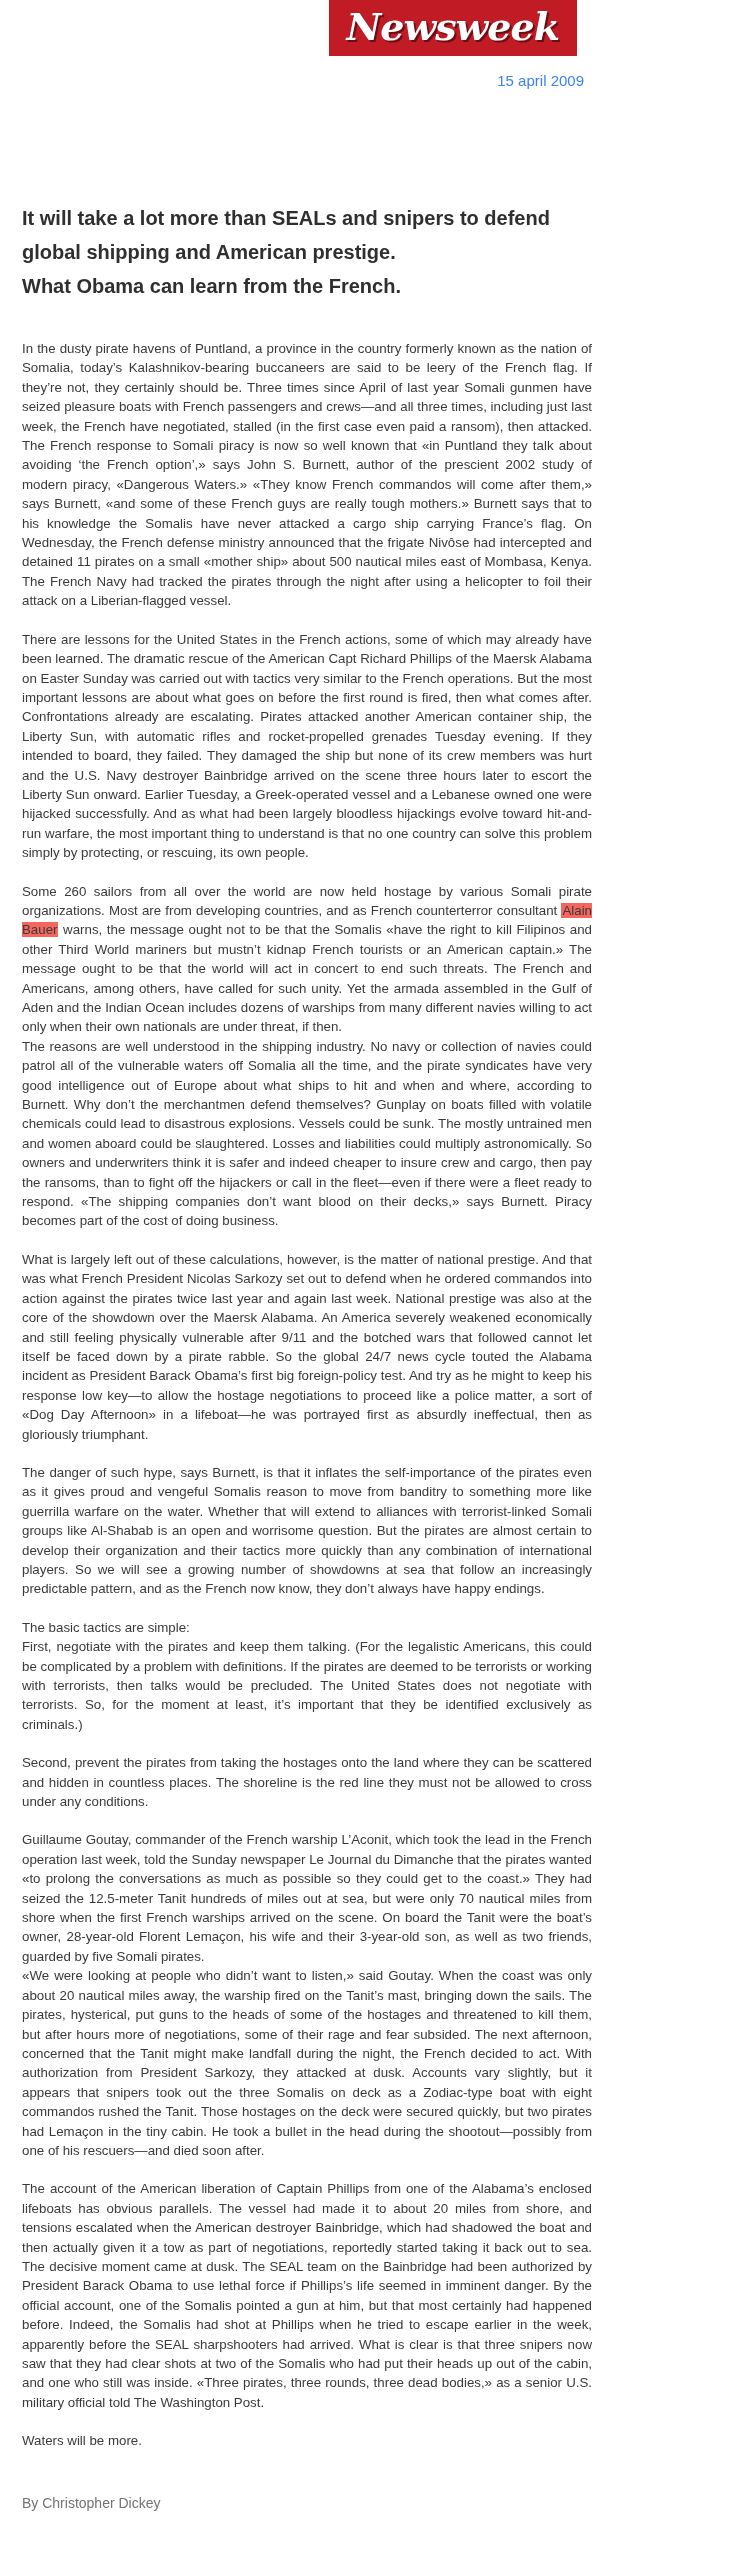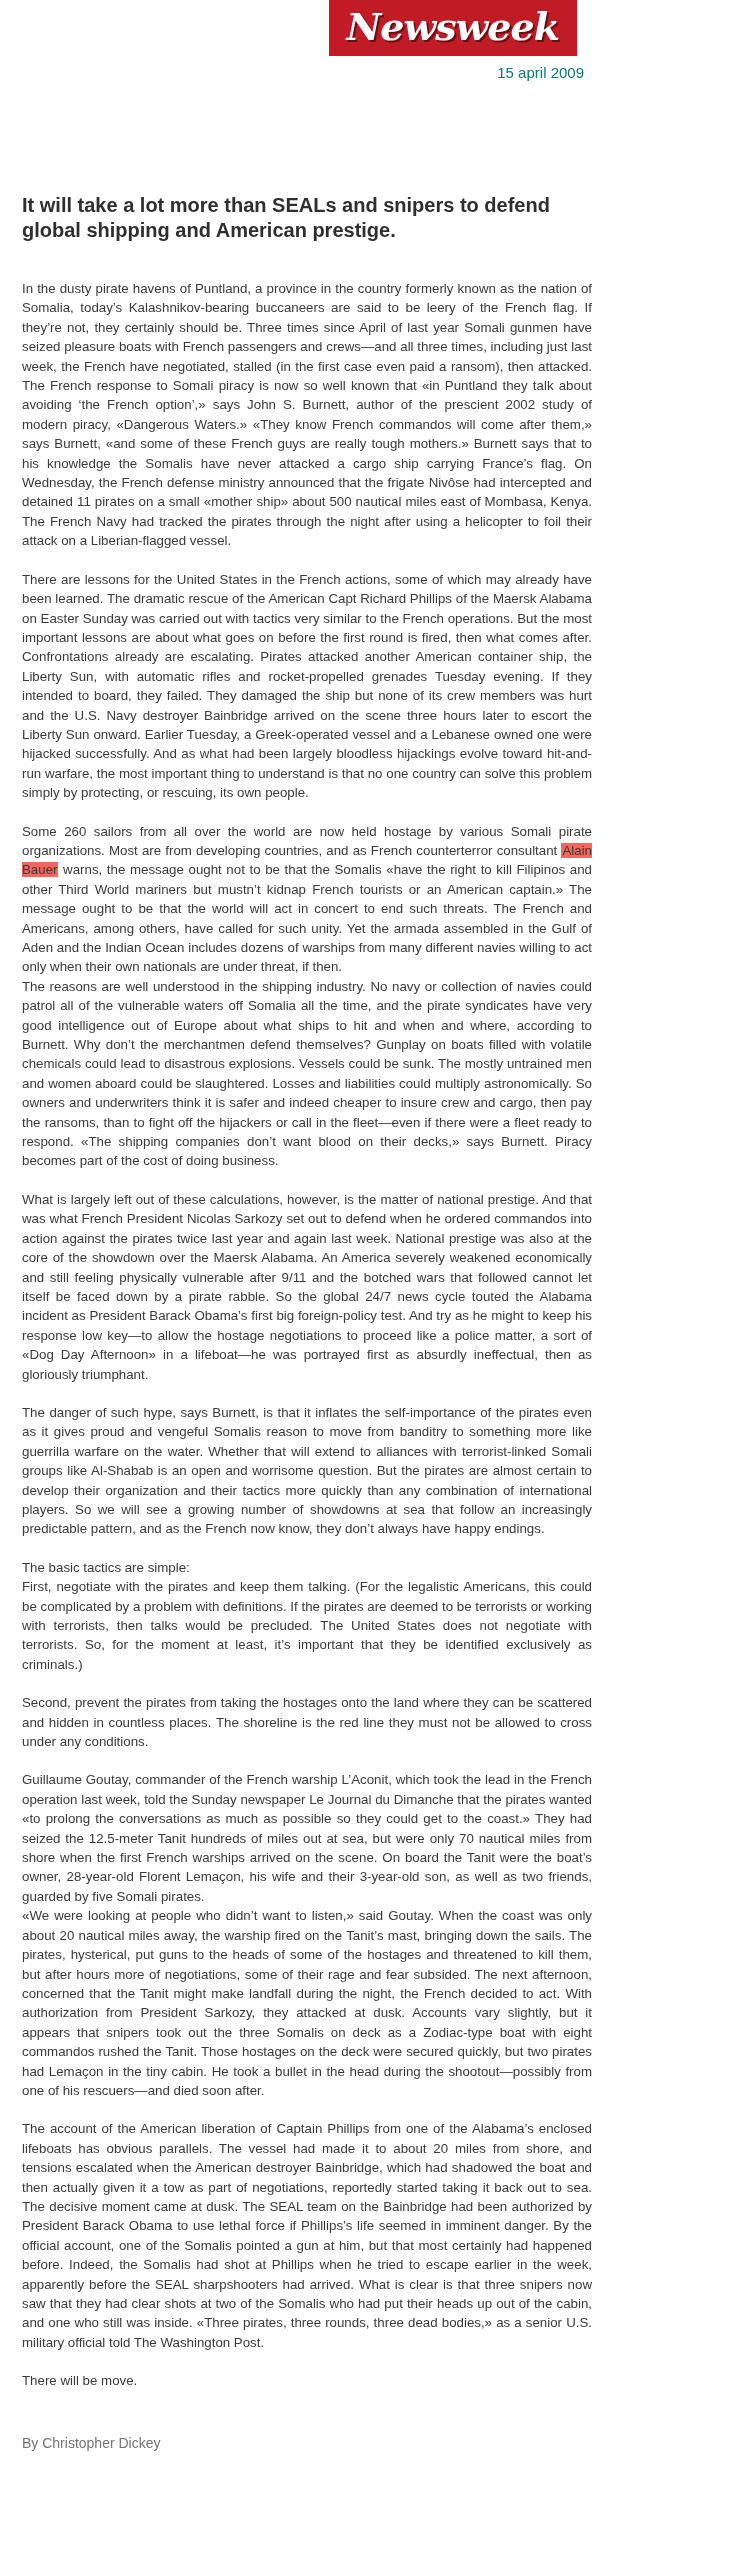--- a/index.html
+++ b/index.html
@@ -25,28 +25,28 @@
     padding: 8px 18px 10px 18px;
     font-family: "DejaVu Serif", serif;
     font-weight: bold;
     font-style: italic;
     font-size: 38px;
     line-height: 1.0;
     letter-spacing: -1px;
     text-shadow: 2px 2px 0 rgba(0,0,0,0.45);
   }
   .date-line {
-    margin: 8px 8px 0 0;
+    margin: 16px 8px 0 0;
     font-size: 15px;
-    color: #0f766e;
+    color: #3b82f6;
   }
   h1.headline {
     margin: 112px 0 0 0;
     font-size: 20px;
-    line-height: 25px;
+    line-height: 34px;
     font-weight: bold;
     color: #2f2f2f;
   }
   main.article-body {
     margin-top: 36px;
     font-size: 13.3px;
     line-height: 19.4px;
     text-align: justify;
   }
   main.article-body p {
@@ -75,20 +75,21 @@
 
   <header class="masthead">
     <div class="logo-box" style="background: rgb(193, 27, 37); color: rgb(255, 255, 255);">
       <span>Newsweek</span>
     </div>
     <div class="date-line">15 april 2009</div>
   </header>
 
   <h1 class="headline">
     <span>It will take a lot more than SEALs and snipers to defend global shipping and American prestige.</span><br>
+    <span>What Obama can learn from the French.</span>
   </h1>
 
   <main class="article-body">
     <p class="first">In the dusty pirate havens of Puntland, a province in the country formerly known as the nation of Somalia, today’s Kalashnikov-bearing buccaneers are said to be leery of the French flag. If they’re not, they certainly should be. Three times since April of last year Somali gunmen have seized pleasure boats with French passengers and crews—and all three times, including just last week, the French have negotiated, stalled (in the first case even paid a ransom), then attacked. The French response to Somali piracy is now so well known that «in Puntland they talk about avoiding ‘the French option’,» says John S. Burnett, author of the prescient 2002 study of modern piracy, «Dangerous Waters.» «They know French commandos will come after them,» says Burnett, «and some of these French guys are really tough mothers.» Burnett says that to his knowledge the Somalis have never attacked a cargo ship carrying France’s flag. On Wednesday, the French defense ministry announced that the frigate Nivôse had intercepted and detained 11 pirates on a small «mother ship» about 500 nautical miles east of Mombasa, Kenya. The French Navy had tracked the pirates through the night after using a helicopter to foil their attack on a Liberian-flagged vessel.</p>
 
     <p>There are lessons for the United States in the French actions, some of which may already have been learned. The dramatic rescue of the American Capt Richard Phillips of the Maersk Alabama on Easter Sunday was carried out with tactics very similar to the French operations. But the most important lessons are about what goes on before the first round is fired, then what comes after. Confrontations already are escalating. Pirates attacked another American container ship, the Liberty Sun, with automatic rifles and rocket-propelled grenades Tuesday evening. If they intended to board, they failed. They damaged the ship but none of its crew members was hurt and the U.S. Navy destroyer Bainbridge arrived on the scene three hours later to escort the Liberty Sun onward. Earlier Tuesday, a Greek-operated vessel and a Lebanese owned one were hijacked successfully. And as what had been largely bloodless hijackings evolve toward hit-and-run warfare, the most important thing to understand is that no one country can solve this problem simply by protecting, or rescuing, its own people.</p>
 
     <p><span>Some 260 sailors from all over the world are now held hostage by various Somali pirate organizations. Most are from developing countries, and as French counterterror consultant </span><span class="hl" style="background: rgb(244, 102, 94);">Alain Bauer</span><span> warns, the message ought not to be that the Somalis «have the right to kill Filipinos and other Third World mariners but mustn’t kidnap French tourists or an American captain.» The message ought to be that the world will act in concert to end such threats. The French and Americans, among others, have called for such unity. Yet the armada assembled in the Gulf of Aden and the Indian Ocean includes dozens of warships from many different navies willing to act only when their own nationals are under threat, if then.</span></p>
 
     <p class="joined">The reasons are well understood in the shipping industry. No navy or collection of navies could patrol all of the vulnerable waters off Somalia all the time, and the pirate syndicates have very good intelligence out of Europe about what ships to hit and when and where, according to Burnett. Why don’t the merchantmen defend themselves? Gunplay on boats filled with volatile chemicals could lead to disastrous explosions. Vessels could be sunk. The mostly untrained men and women aboard could be slaughtered.  Losses and liabilities could multiply astronomically. So owners and underwriters think it is safer and indeed cheaper to insure crew and cargo, then pay the ransoms, than to fight off the hijackers or call in the fleet—even if there were a fleet ready to respond. «The shipping companies don’t want blood on their decks,» says Burnett. Piracy becomes part of the cost of doing business.</p>
@@ -102,18 +103,18 @@
     <p class="joined">First, negotiate with the pirates and keep them talking. (For the legalistic Americans, this could be complicated by a problem with definitions. If the pirates are deemed to be terrorists or working with terrorists, then talks would be precluded. The United States does not negotiate with terrorists. So, for the moment at least, it’s important that they be identified exclusively as criminals.)</p>
 
     <p>Second, prevent the pirates from taking the hostages onto the land where they can be scattered and hidden in countless places. The shoreline is the red line they must not be allowed to cross under any conditions.</p>
 
     <p>Guillaume Goutay, commander of the French warship L’Aconit, which took the lead in the French operation last week, told the Sunday newspaper Le Journal du Dimanche that the pirates wanted «to prolong the conversations as much as possible so they could get to the coast.» They had seized the 12.5-meter Tanit hundreds of miles out at sea, but were only 70 nautical miles from shore when the first French warships arrived on the scene. On board the Tanit were the boat’s owner, 28-year-old Florent Lemaçon, his wife and their 3-year-old son, as well as two friends, guarded by five Somali pirates.</p>
 
     <p class="joined">«We were looking at people who didn’t want to listen,» said Goutay. When the coast was only about 20 nautical miles away, the warship fired on the Tanit’s mast, bringing down the sails. The pirates, hysterical, put guns to the heads of some of the hostages and threatened to kill them, but after hours more of negotiations, some of their rage and fear subsided. The next afternoon, concerned that the Tanit might make landfall during the night, the French decided to act. With authorization from President Sarkozy, they attacked at dusk. Accounts vary slightly, but it appears that snipers took out the three Somalis on deck as a Zodiac-type boat with eight commandos rushed the Tanit. Those hostages on the deck were secured quickly, but two pirates had Lemaçon in the tiny cabin. He took a bullet in the head during the shootout—possibly from one of his rescuers—and died soon after.</p>
 
     <p>The account of the American liberation of Captain Phillips from one of the Alabama’s enclosed lifeboats has obvious parallels. The vessel had made it to about 20 miles from shore, and tensions escalated when the American destroyer Bainbridge, which had shadowed the boat and then actually given it a tow as part of negotiations, reportedly started taking it back out to sea. The decisive moment came at dusk. The SEAL team on the Bainbridge had been authorized by President Barack Obama to use lethal force if Phillips’s life seemed in imminent danger. By the official account, one of the Somalis pointed a gun at him, but that most certainly had happened before. Indeed, the Somalis had shot at Phillips when he tried to escape earlier in the week, apparently before the SEAL sharpshooters had arrived. What is clear is that three snipers now saw that they had clear shots at two of the Somalis who had put their heads up out of the cabin, and one who still was inside. «Three pirates, three rounds, three dead bodies,» as a senior U.S. military official told The Washington Post.</p>
 
-    <p>There will be move.</p>
+    <p>Waters will be more.</p>
   </main>
 
   <div class="byline">By Christopher Dickey</div>
 
 </div>
 
 </body></html>

